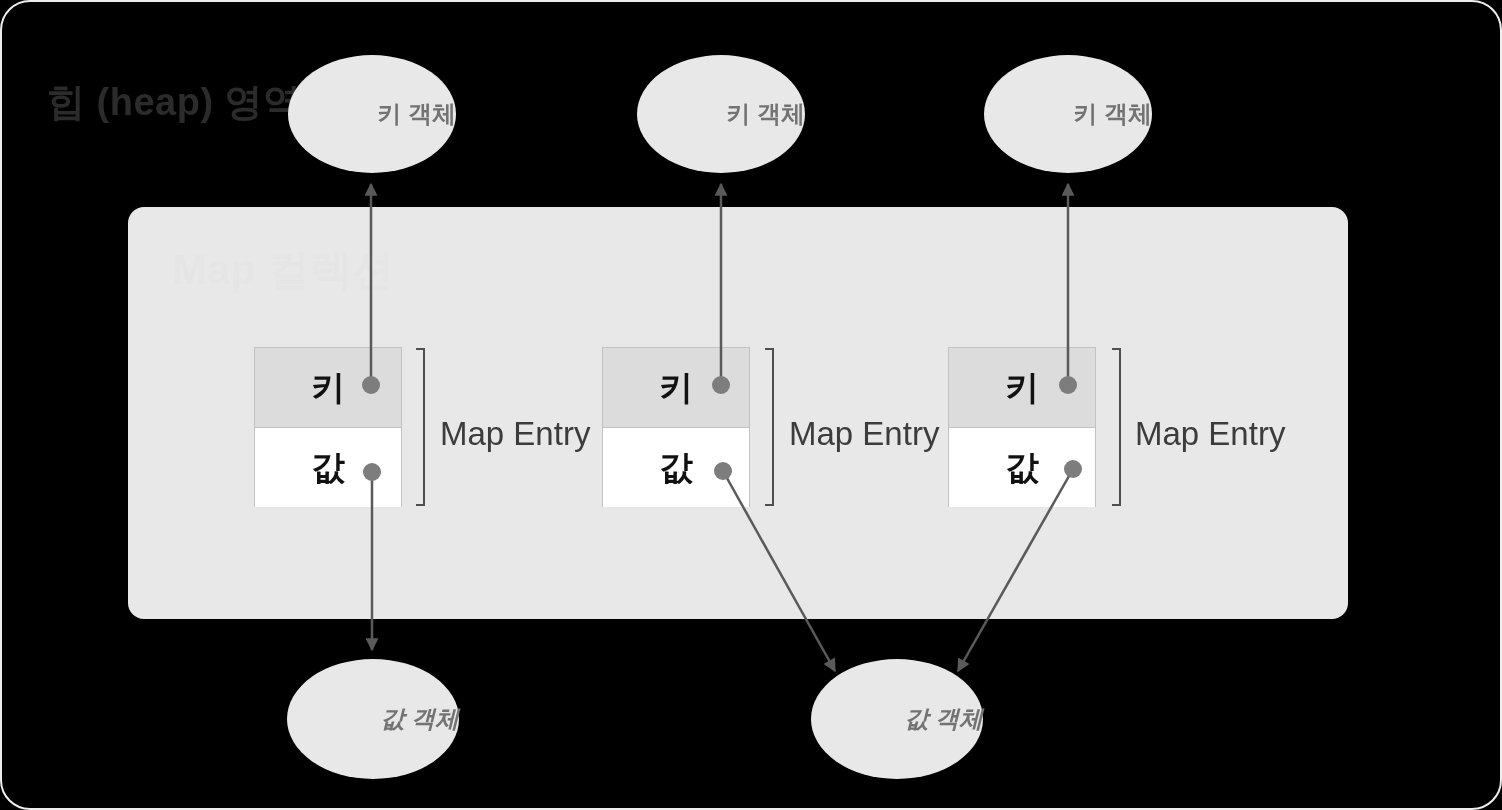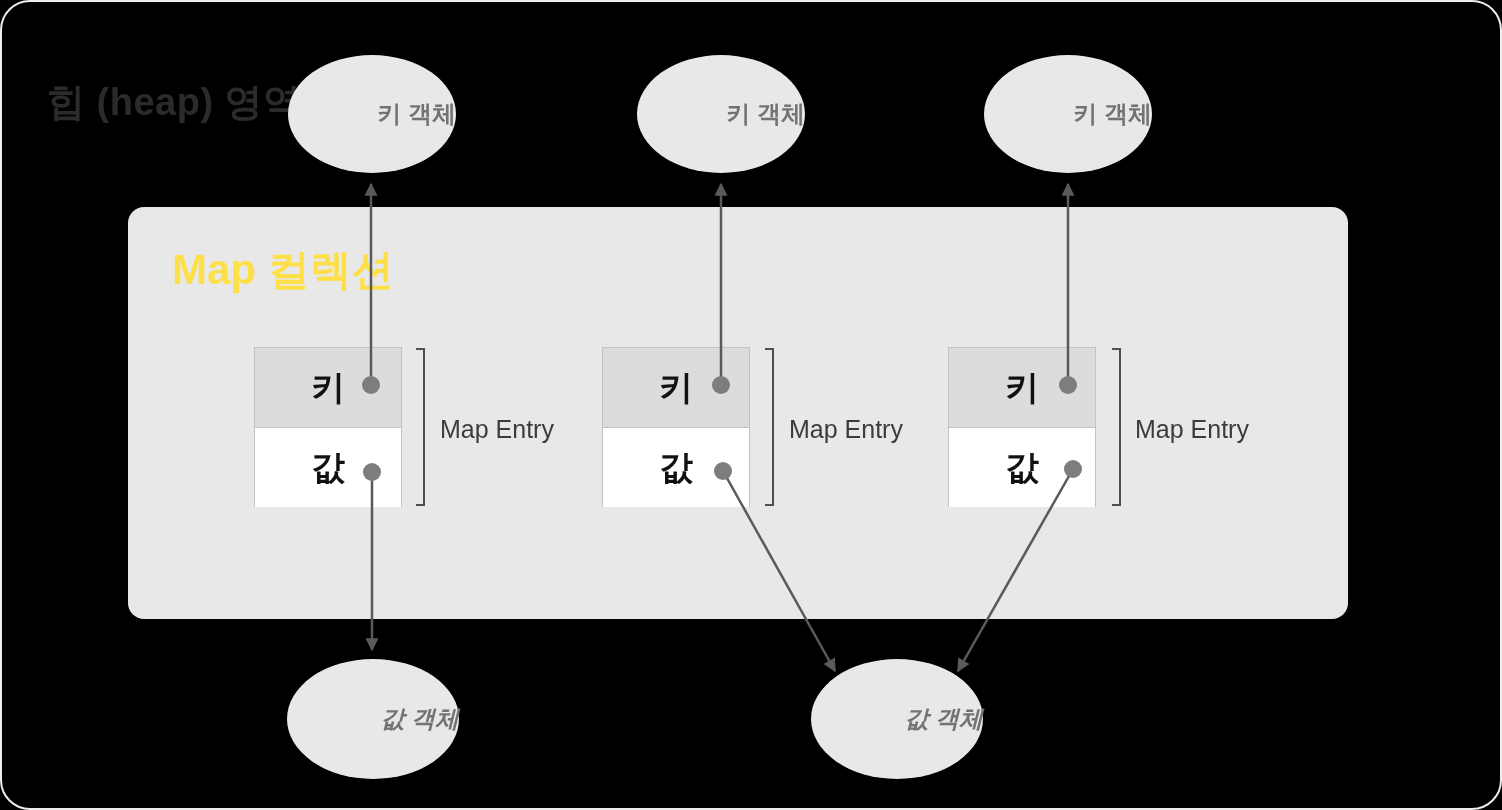--- a/index.html
+++ b/index.html
@@ -51,21 +51,21 @@
     height: 412px;
     background: #e8e8e8;
     border-radius: 16px;
   }
   .map-box-label {
     position: absolute;
     left: 170px;
     top: 240px;
     font-size: 42px;
     font-weight: bold;
-    color: #fde047;
+    color: #e5e5e5;
     white-space: nowrap;
   }
   .entry {
     position: absolute;
     top: 345px;
     width: 148px;
     height: 160px;
     border: 1px solid #c2c2c2;
     box-sizing: border-box;
   }
@@ -91,21 +91,21 @@
     width: 9px;
     height: 158px;
     border-top: 2px solid #4f4f4f;
     border-right: 2px solid #4f4f4f;
     border-bottom: 2px solid #4f4f4f;
     box-sizing: border-box;
   }
   .entry-label {
     position: absolute;
     top: 413px;
-    font-size: 25px;
+    font-size: 33px;
     font-weight: 500;
     color: #3c3c3c;
     white-space: nowrap;
   }
   .overlay {
     position: absolute;
     left: 0;
     top: 0;
     width: 1502px;
     height: 810px;

